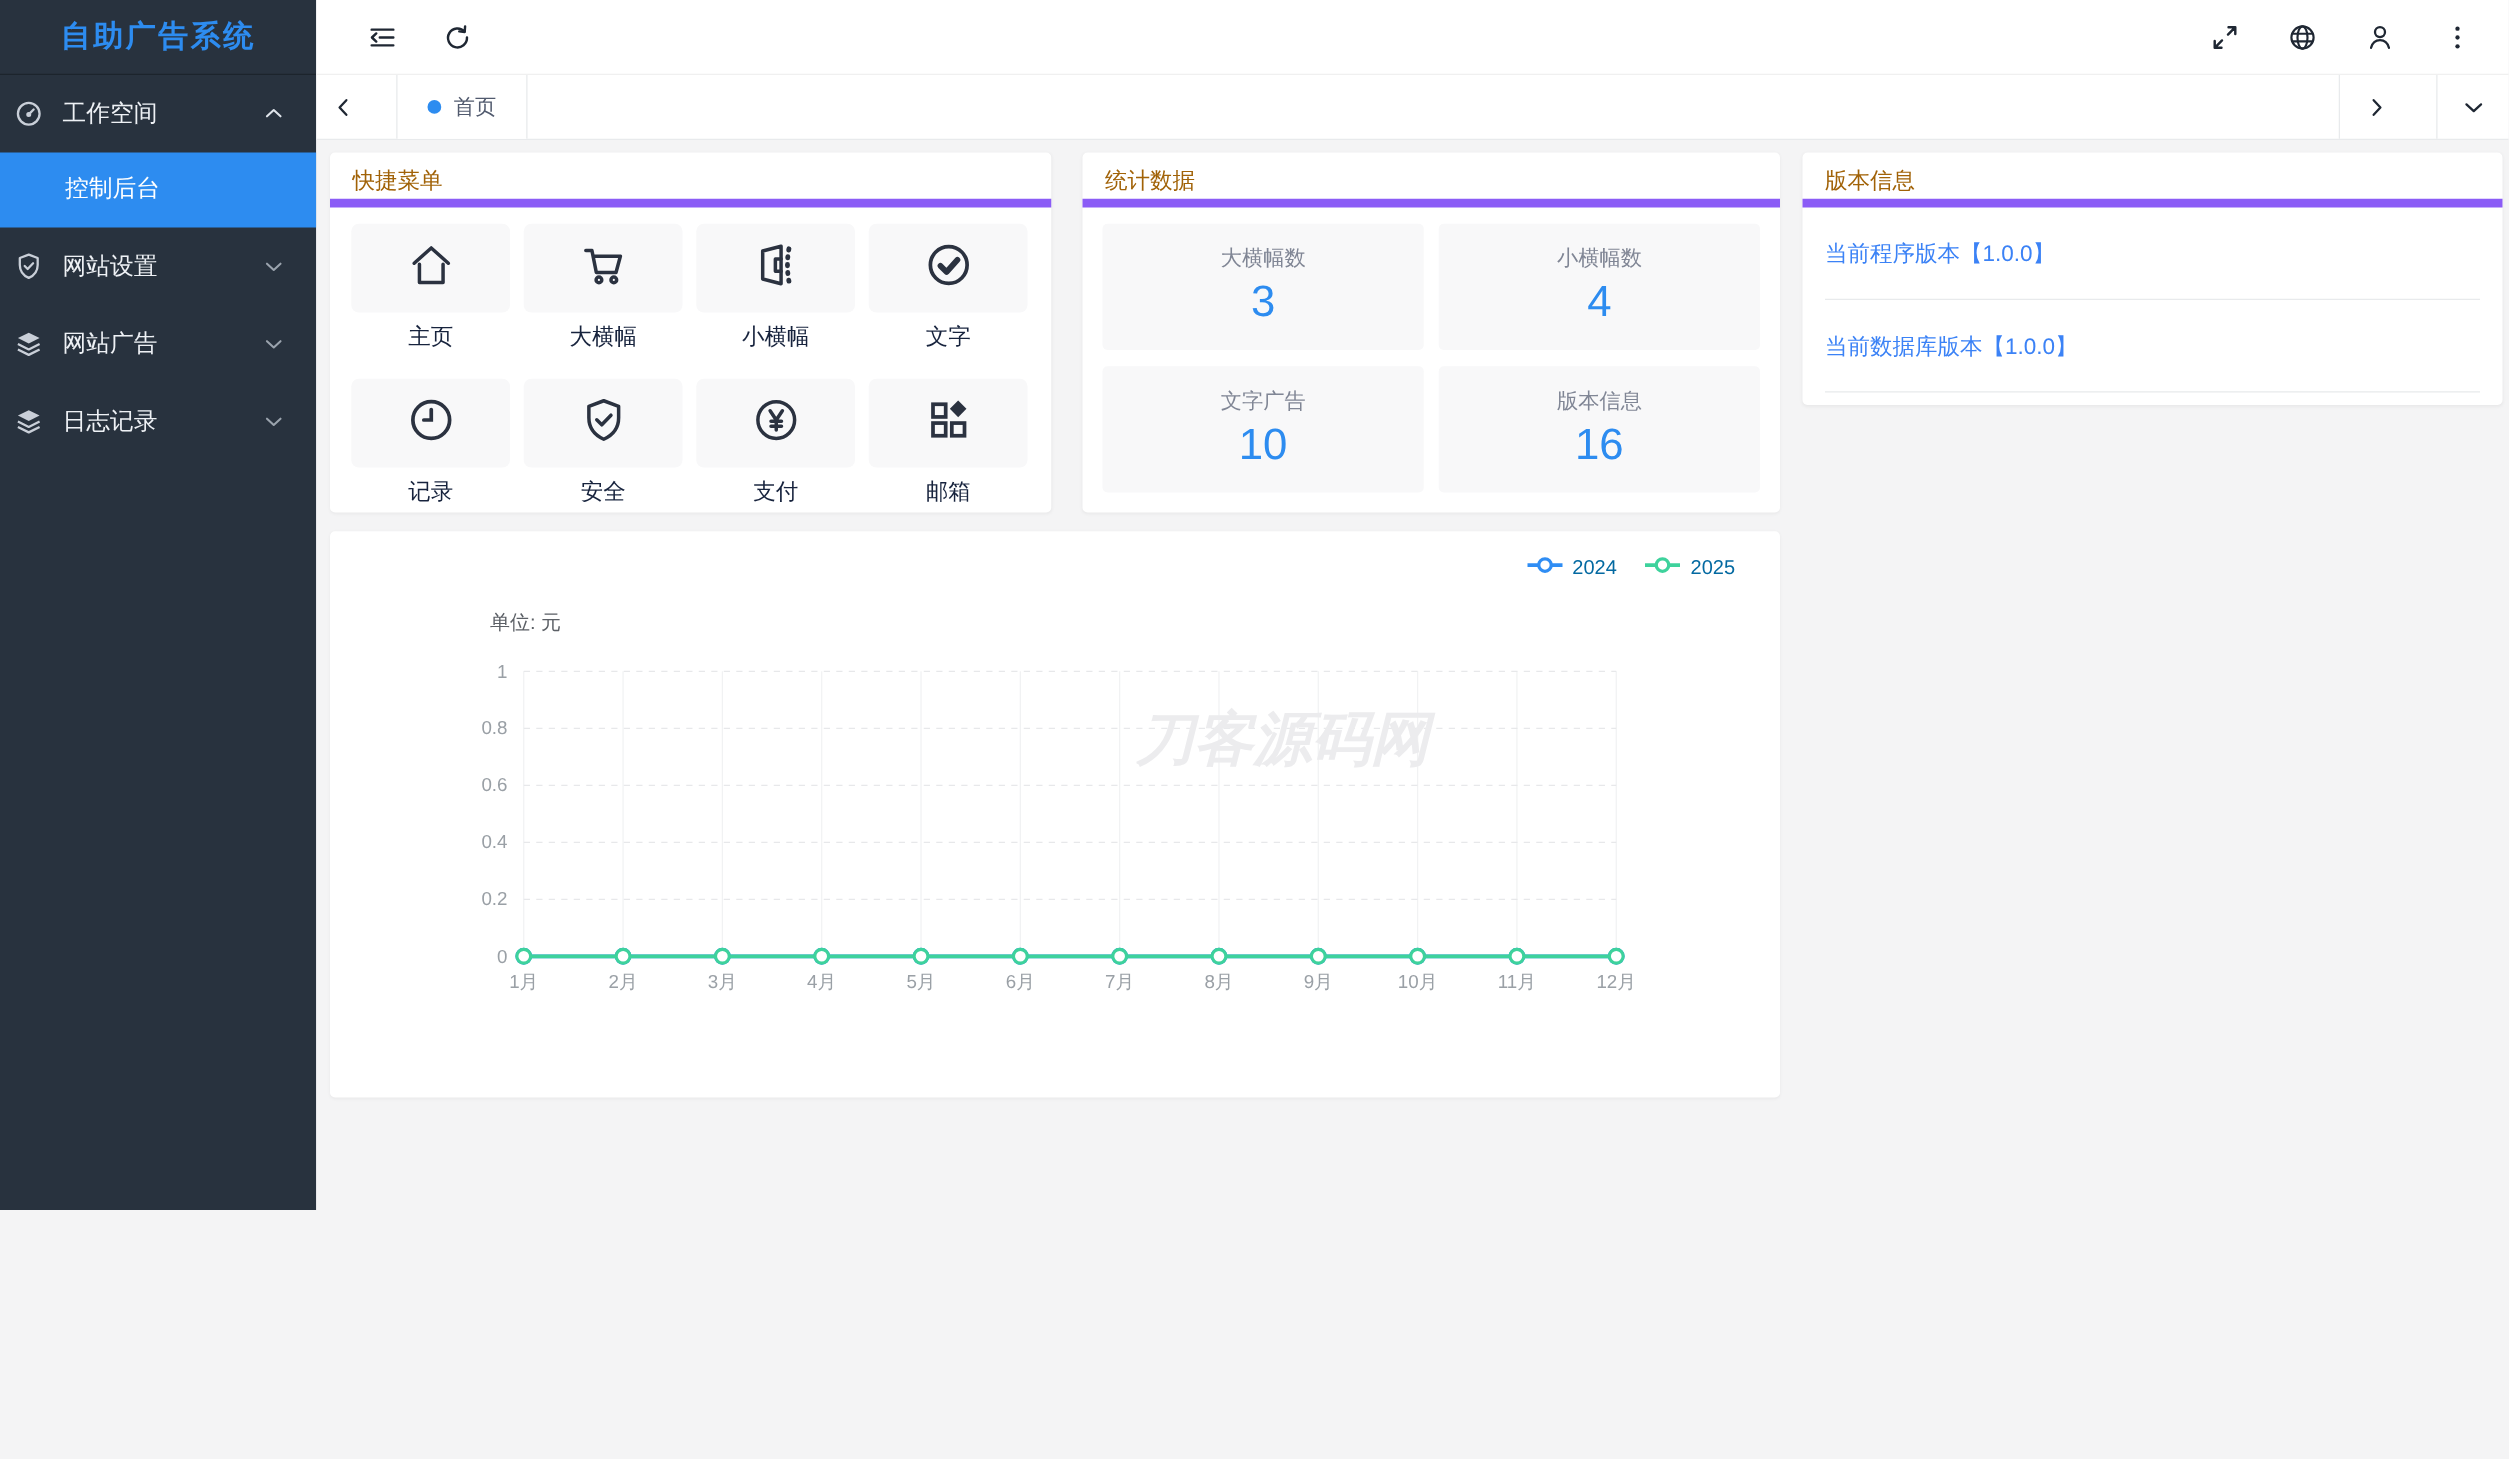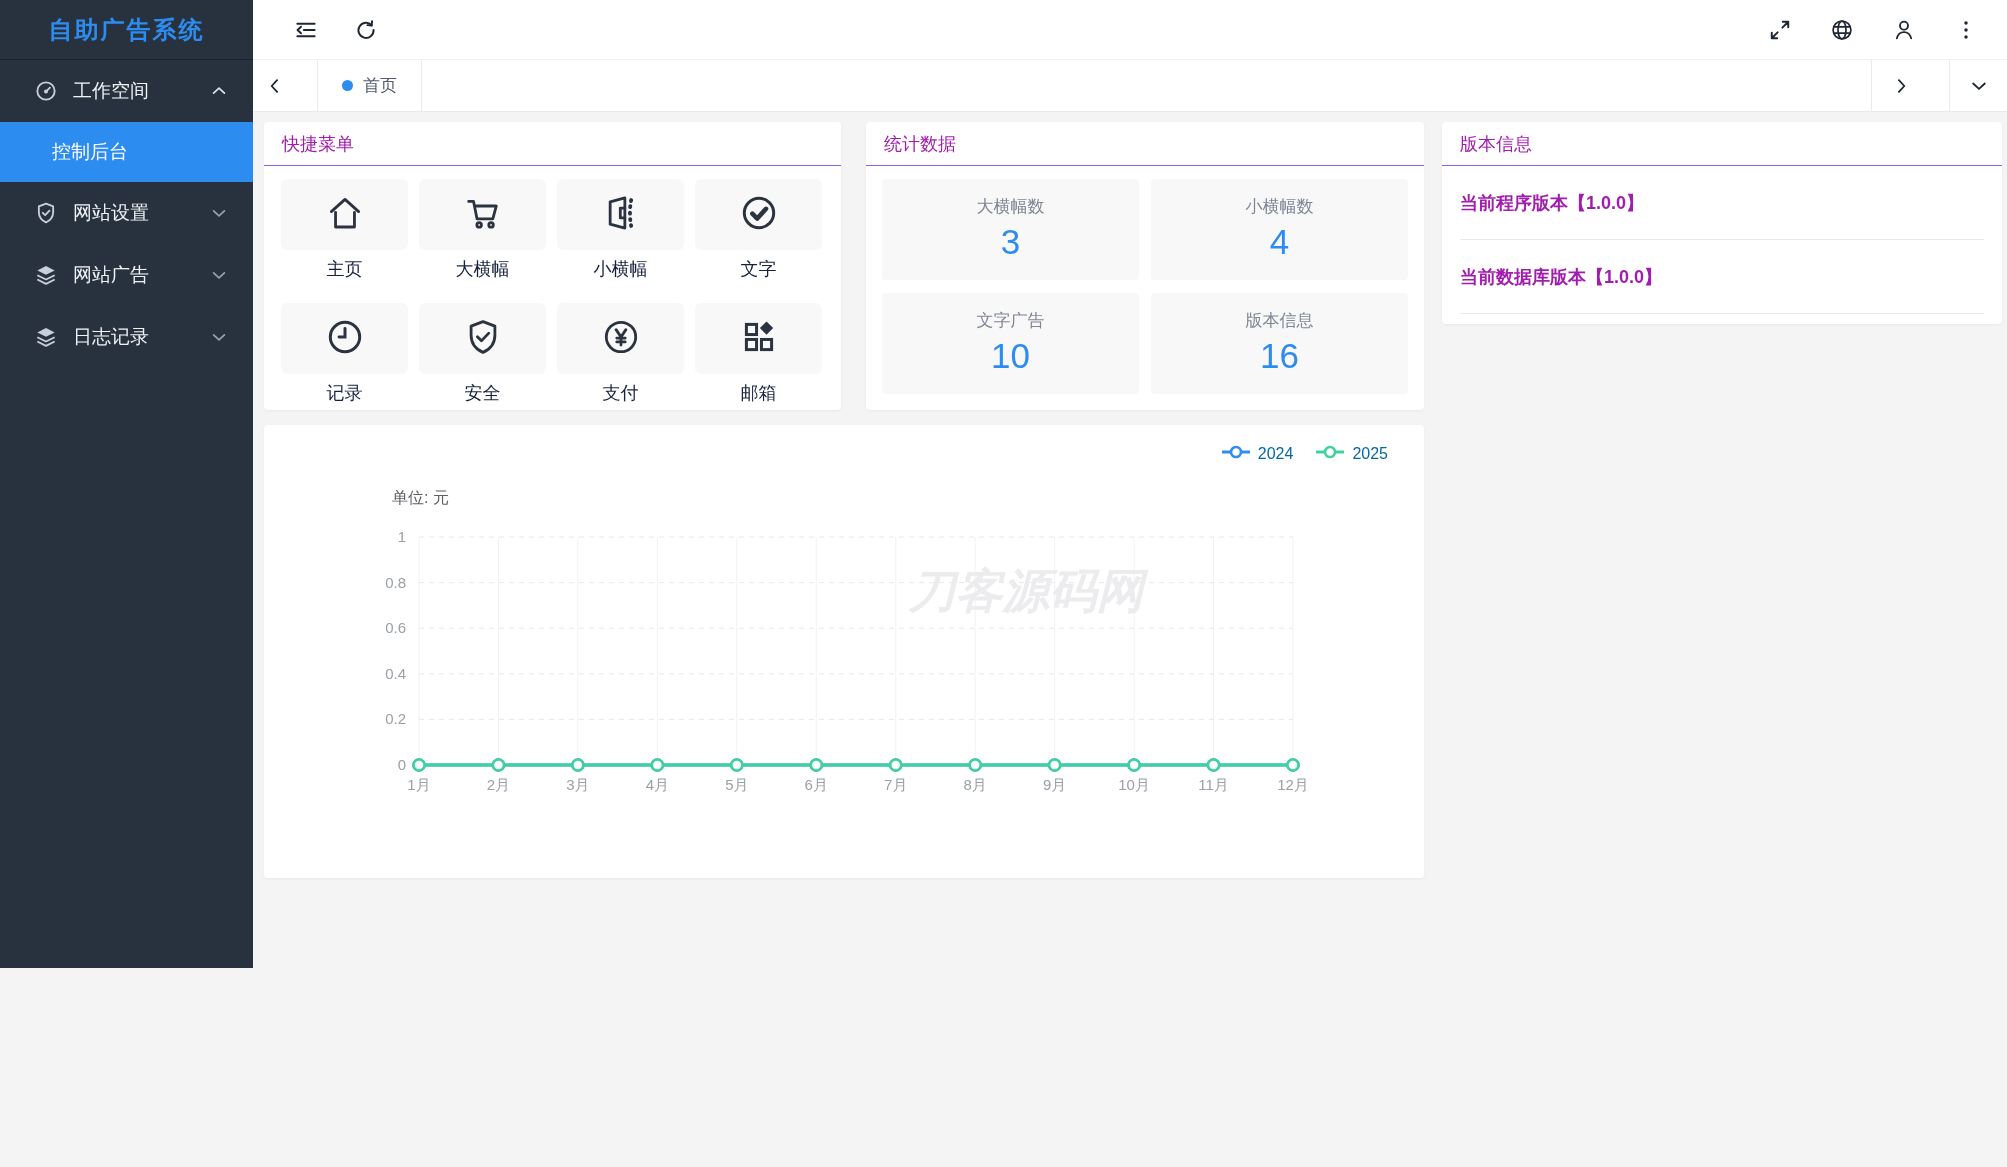--- a/index.html
+++ b/index.html
@@ -6,21 +6,21 @@
   html,body { width:2007px; height:1167px; }
   body { font-family:"Liberation Sans","DejaVu Sans",sans-serif; background:#f4f4f5; overflow:hidden; }
   .app { display:flex; width:2007px; height:968px; }
 
   
   .sidebar { width:253px; height:100%; background:#28323e; flex:0 0 253px; }
   .sidebar-title { height:60px; line-height:60px; text-align:center; color:#2d8cf0;
                    font-size:24px; font-weight:bold; letter-spacing:2px;
                    border-bottom:1px solid rgba(0,0,0,.28); }
   .menu-item { height:62px; display:flex; align-items:center; padding:0 24px 0 10px;
-               color:#eef1f5; font-size:19px; cursor:pointer; position:relative;margin-left:23px; }
+               color:#eef1f5; font-size:19px; cursor:pointer; position:relative; }
   .menu-icon { width:26px; height:26px; margin-right:14px; color:#c9cfd8; display:inline-flex; }
   .menu-icon svg { width:26px; height:26px; }
   .menu-label { flex:1; }
   .menu-chevron { width:20px; height:20px; color:#9aa3ad; display:inline-flex; }
   .menu-chevron.up { color:#dfe4ea; }
   .menu-chevron svg { width:20px; height:20px; }
   .submenu { background:rgba(0,0,0,.22); }
   .submenu-item { height:60px; line-height:60px; padding-left:52px; font-size:19px;
                   color:#cfd5dd; cursor:pointer; }
   .submenu-item.active { background:#2d8cf0; color:#ffffff; }
@@ -43,22 +43,22 @@
               font-size:17px; color:#515a6e; cursor:pointer; background:#fff; }
   .tab-dot { width:11px; height:11px; border-radius:50%; background:#2d8cf0; }
   .tab-spacer { flex:1; }
   .tab-right { width:58px; border-left:1px solid #e8eaec; display:flex; align-items:center; justify-content:center; color:#1f2733; cursor:pointer; }
   .tab-right svg { width:20px; height:20px; }
 
   .content { flex:1; padding:10px 5px 0 11px; background:#f4f4f5; overflow:hidden; }
   .row-top { display:flex; align-items:flex-start; }
 
   .card { background:#fff; border-radius:4px; box-shadow:0 1px 3px rgba(0,0,0,.05); }
-  .card-header { height:44px; line-height:44px; padding:0 18px; font-size:18px; color:#a21caf;
-                 border-bottom:1px solid #8b5cf6; }
+  .card-header { height:44px; line-height:44px; padding:0 18px; font-size:18px; color:#a16207;
+                 border-bottom:7px solid #8b5cf6; }
 
   
   .quick-card { width:577px; height:288px; }
   .quick-grid { display:grid; grid-template-columns:repeat(4,127px); column-gap:11px; row-gap:22px;
                 padding:13px 16px 0 17px; }
   .qitem { text-align:center; cursor:pointer; }
   .qtile { width:127px; height:71px; background:#f8f8f9; border-radius:6px;
            display:flex; align-items:center; justify-content:center; color:#2b3240; }
   .qtile svg { width:42px; height:42px; }
   .qlabel { margin-top:7px; font-size:18px; color:#17233d; }
@@ -66,22 +66,22 @@
   
   .stats-card { width:558px; height:288px; margin-left:25px; }
   .stats-grid { display:grid; grid-template-columns:repeat(2,257px); column-gap:12px; row-gap:13px;
                 padding:13px 16px 0 16px; }
   .stile { width:257px; height:101px; background:#f8f8f9; border-radius:4px; text-align:center; }
   .slabel { margin-top:16px; font-size:17px; color:#808695; }
   .svalue { margin-top:4px; font-size:35px; font-weight:500; color:#2d8cf0; }
 
   
   .version-card { flex:1; margin-left:18px; padding-bottom:10px; }
-  .vrow { margin:0 18px; height:74px; line-height:74px; font-size:18px; color:#a21caf;
-          border-bottom:1px solid #e8eaec;font-weight:bold; }
+  .vrow { margin:0 18px; height:74px; line-height:74px; font-size:18px; color:#3b82f6;
+          border-bottom:1px solid #e8eaec; }
 
   
   .chart-card { width:1160px; height:453px; margin-top:15px; position:relative; }
   .legend { position:absolute; top:20px; right:36px; display:flex; gap:22px; align-items:center; }
   .legend-item { display:flex; align-items:center; gap:7px; cursor:pointer; }
   .legend-label { font-size:16px; color:#0369a1; }
   .chart-svg { position:absolute; inset:0; width:1160px; height:453px; }
 </style>
 </head>
 <body>

